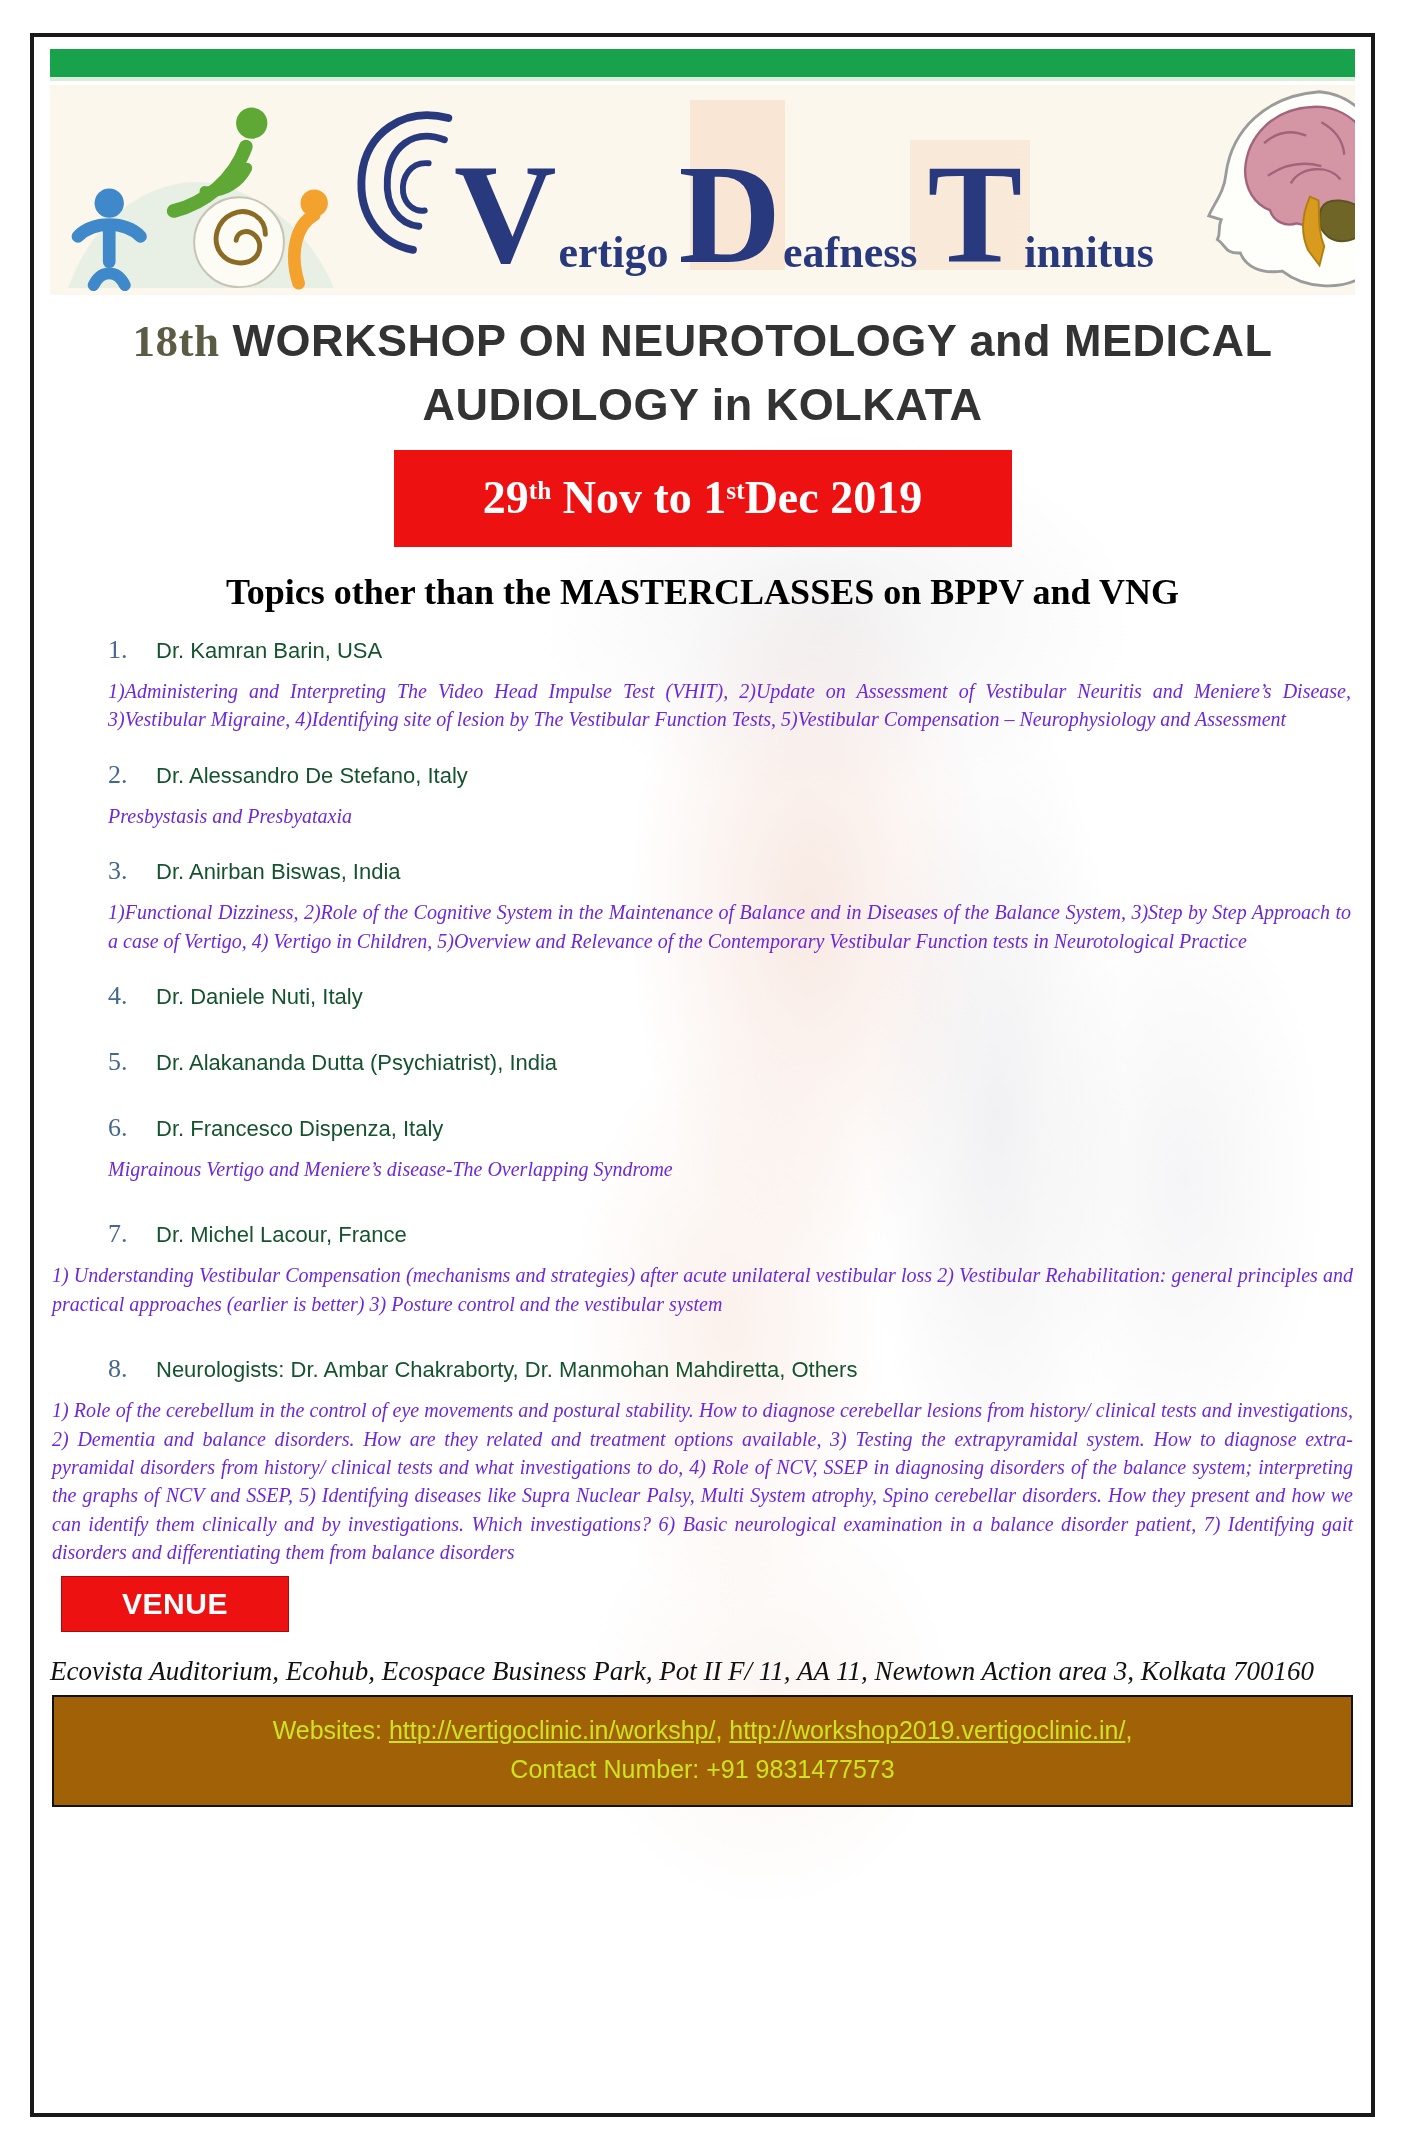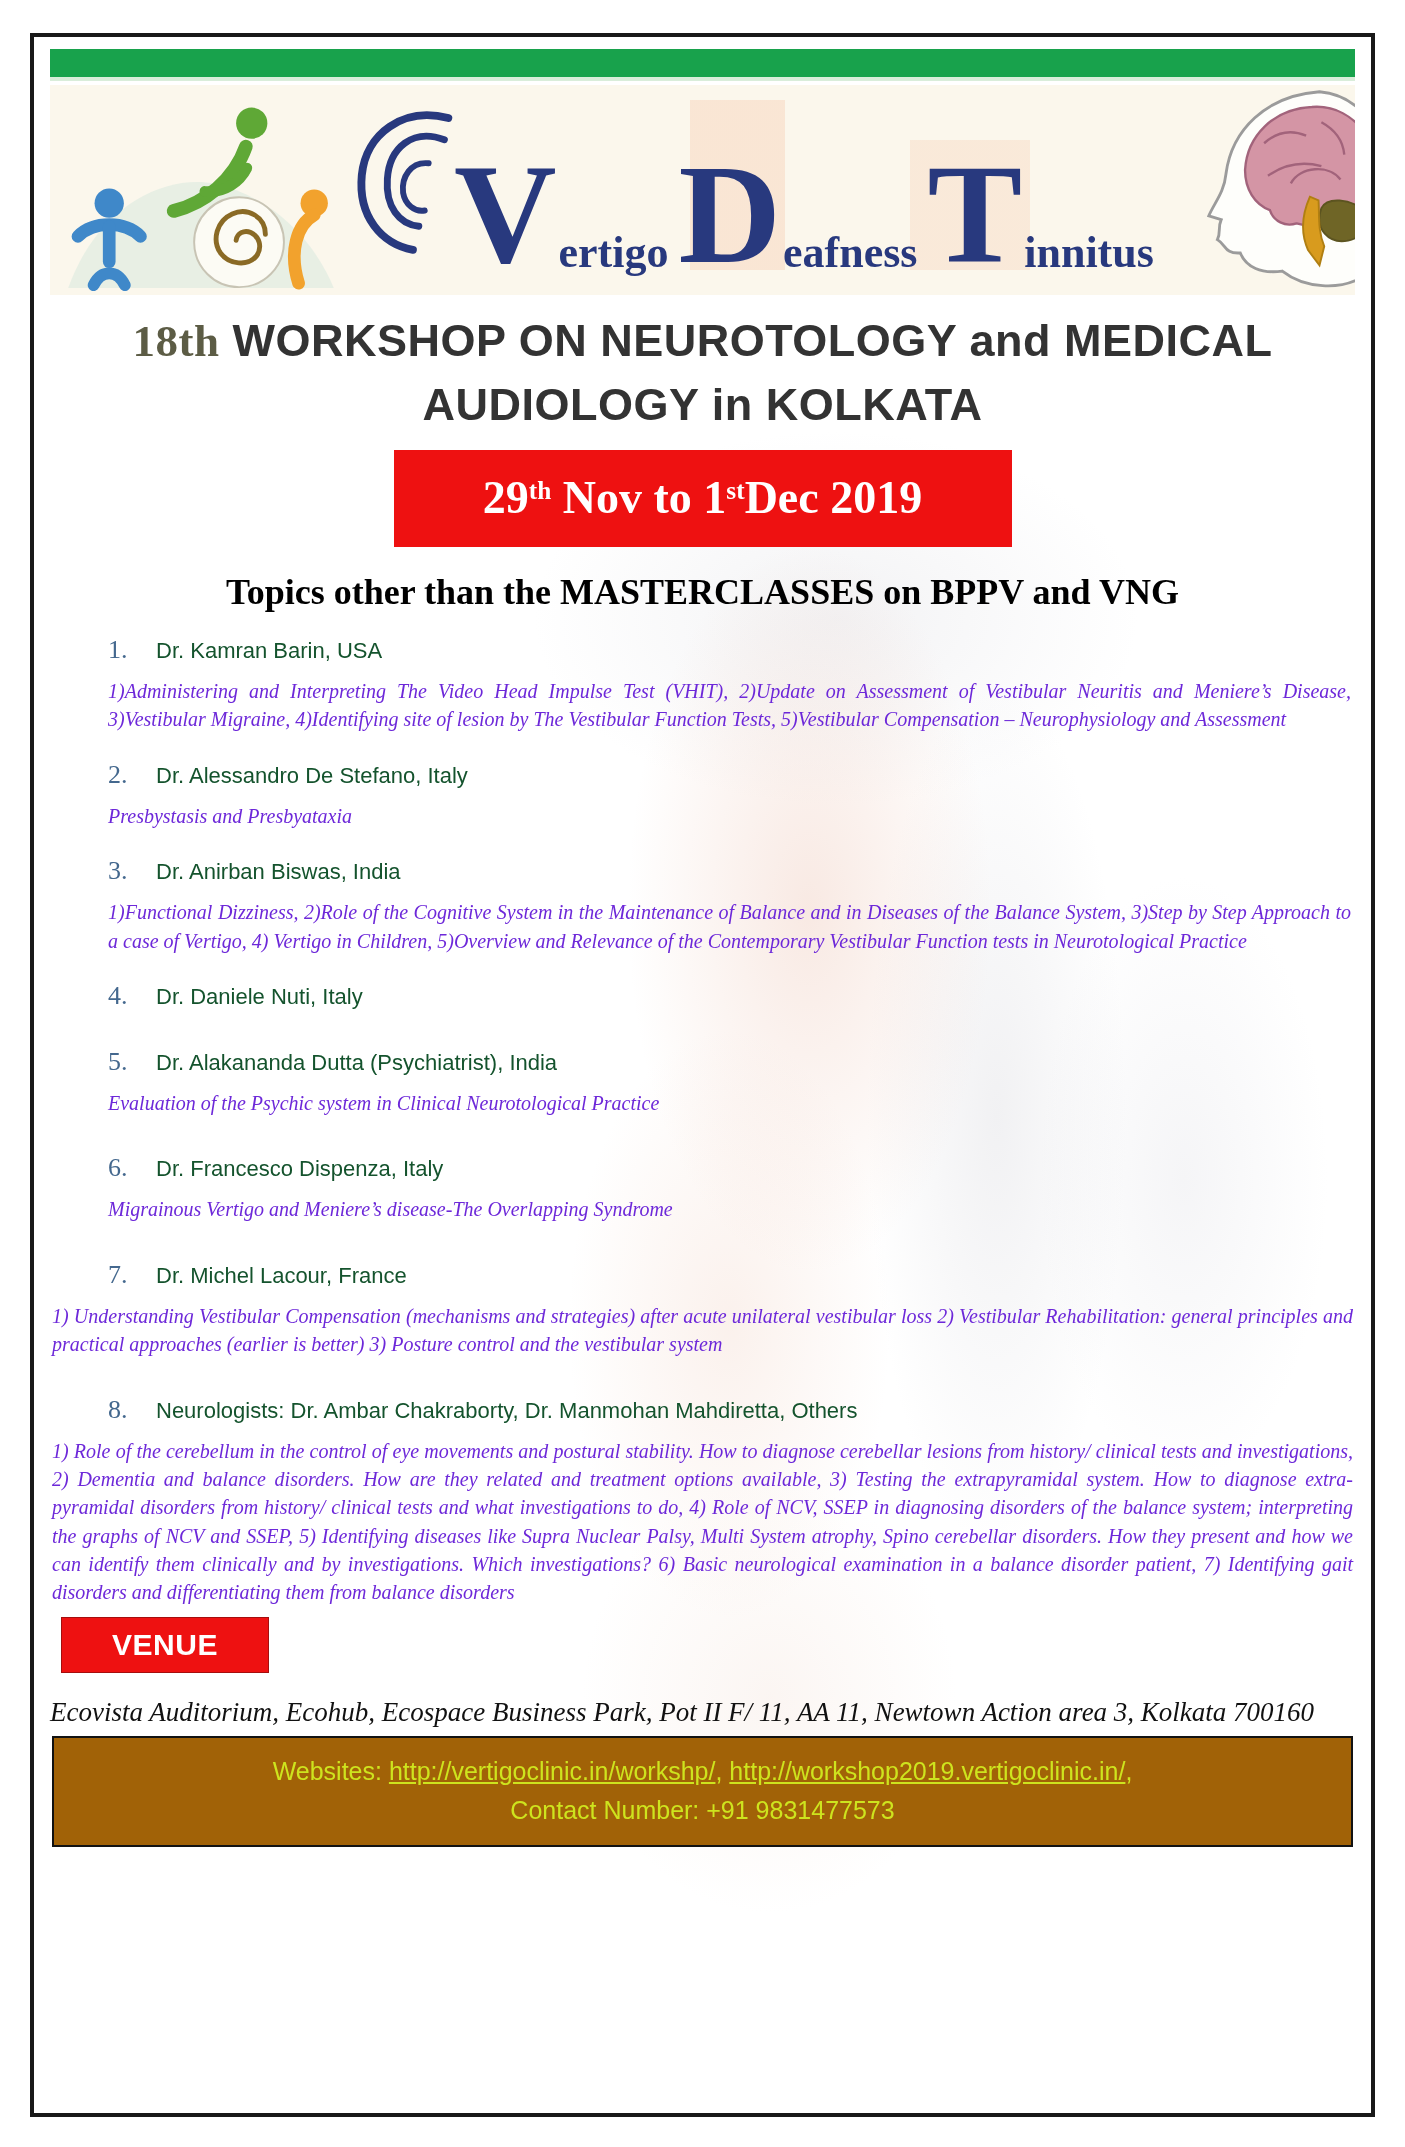--- a/index.html
+++ b/index.html
@@ -101,21 +101,21 @@
     font-family:"Liberation Serif", serif; font-style:italic;
     font-size:20px; line-height:1.42; color:#6d28d9;
     margin-left:58px; margin-right:4px;
   }
   .speaker-topics.justify { text-align:justify; }
   .speaker-topics.wide { margin-left:2px; margin-right:2px; }
   .speaker:nth-of-type(8) { margin-bottom:10px; }
 
   .venue-box {
     margin-left:11px; margin-top:6px;
-    width:208px; height:56px;
+    width:228px; height:56px;
     background:#EE1111; border:1px solid #A50E0E;
     display:flex; align-items:center; justify-content:center;
     color:#ffffff; font-weight:bold; font-size:30px; letter-spacing:.5px;
   }
   .venue-address {
     margin-top:24px; text-align:left;
     font-family:"Liberation Serif", serif; font-style:italic;
     font-size:27px; color:#111111;
   }
   .footer-box {
@@ -232,21 +232,20 @@
           <span class="speaker-num">4.</span>
           <span class="speaker-name">Dr. Daniele Nuti, Italy</span>
         </div>
       </div>
 
       <div class="speaker">
         <div class="speaker-head">
           <span class="speaker-num">5.</span>
           <span class="speaker-name">Dr. Alakananda Dutta (Psychiatrist), India</span>
         </div>
-        <div class="speaker-topics">Evaluation of the Psychic system in Clinical Neurotological Practice</div>
       </div>
 
       <div class="speaker">
         <div class="speaker-head">
           <span class="speaker-num">6.</span>
           <span class="speaker-name">Dr. Francesco Dispenza, Italy</span>
         </div>
         <div class="speaker-topics">Migrainous Vertigo and Meniere’s disease-The Overlapping Syndrome</div>
       </div>
 

